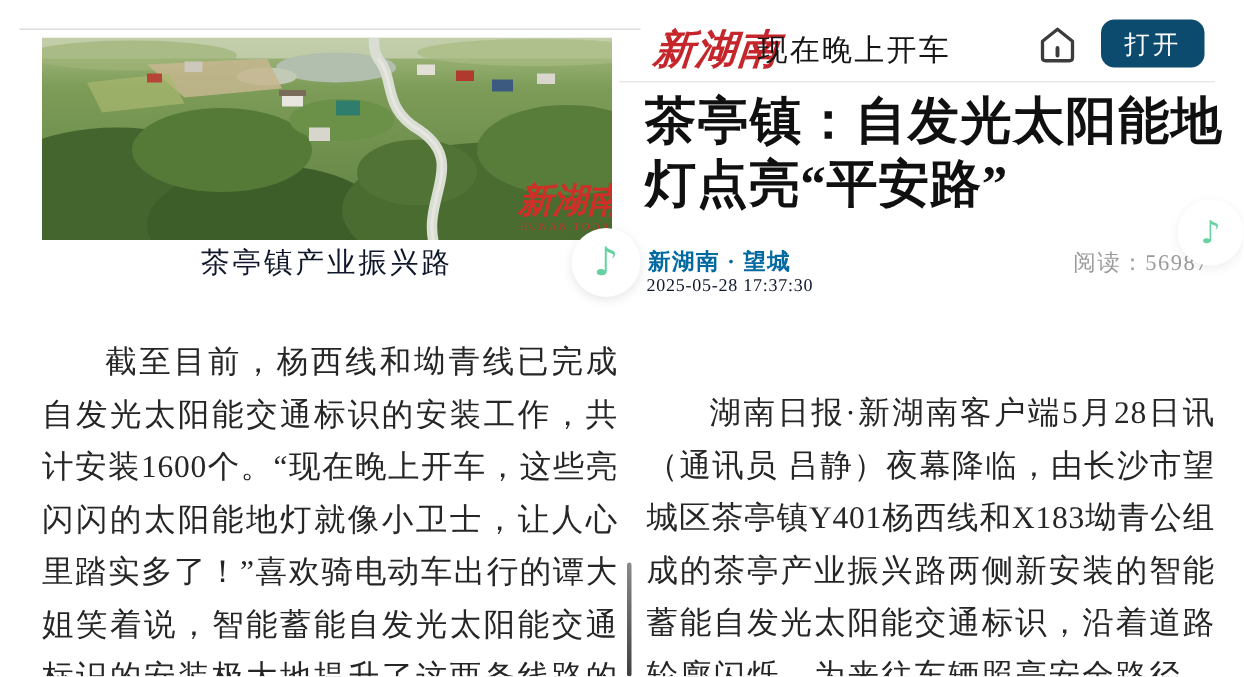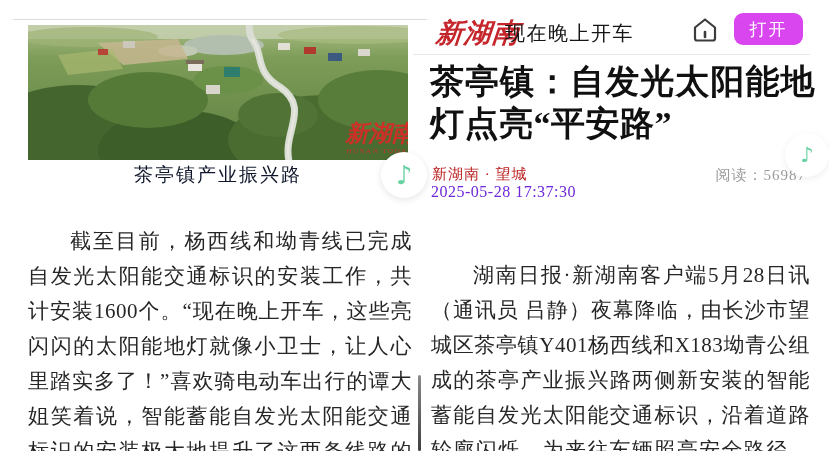--- a/index.html
+++ b/index.html
@@ -31,34 +31,34 @@
   .left-body{left:28px;top:224px;width:384px;height:227px;}
 
   
   .logo{
     left:436px;top:15px;font-size:27px;font-weight:bold;font-style:italic;
     color:#c5262b;transform:skewX(-5deg);letter-spacing:1px;
   }
   .brand{left:505px;top:20px;font-size:20px;color:#161616;letter-spacing:1.5px;}
   .home-btn{left:691px;top:16px;width:28px;height:28px;cursor:pointer;}
   .open-btn{
-    left:734px;top:13px;width:69px;height:32px;background:#d946ef;
+    left:734px;top:13px;width:69px;height:32px;background:#0c4a6e;
     border-radius:9px;color:#ffffff;display:flex;align-items:center;
     justify-content:center;font-size:17px;letter-spacing:2px;cursor:pointer;
     font-family:"Liberation Sans","DejaVu Sans",sans-serif;
   }
   .header-divider{left:413px;top:54px;width:397px;height:1px;background:#e8e8e8;}
 
   
   .article-title{
     left:430px;top:61px;width:385px;font-size:34px;font-weight:bold;
     color:#101010;line-height:42px;letter-spacing:0.5px;text-align:justify;
   }
-  .meta-source{left:432px;top:165px;font-size:15px;color:#b91c1c;letter-spacing:1px;}
-  .meta-time{left:431px;top:183px;font-size:16px;color:#6d28d9;letter-spacing:0.5px;}
+  .meta-source{left:432px;top:165px;font-size:15px;color:#0369a1;letter-spacing:1px;font-weight:bold;}
+  .meta-time{left:431px;top:183px;font-size:12px;color:#0f172a;letter-spacing:0.5px;}
   .meta-reads{left:640px;top:166px;width:166px;text-align:right;
     font-size:15px;color:#9b9b9b;letter-spacing:1px;}
   .listen-btn-right{
     left:785px;top:133px;width:44px;height:44px;border-radius:50%;
     background:#ffffff;box-shadow:0 2px 7px rgba(0,0,0,0.07);
     display:flex;align-items:center;justify-content:center;
   }
   .listen-btn-right .note-glyph{font-size:21px;}
   .right-body{left:431px;top:258px;width:379px;height:193px;}
 

